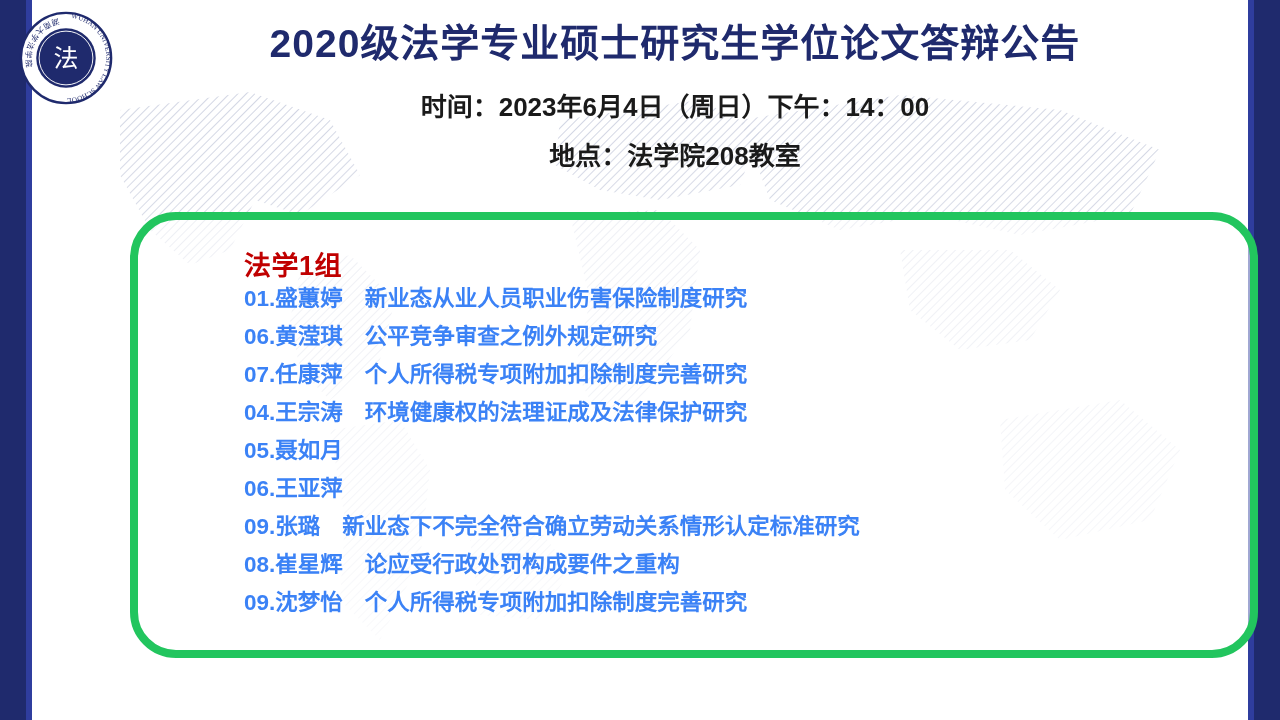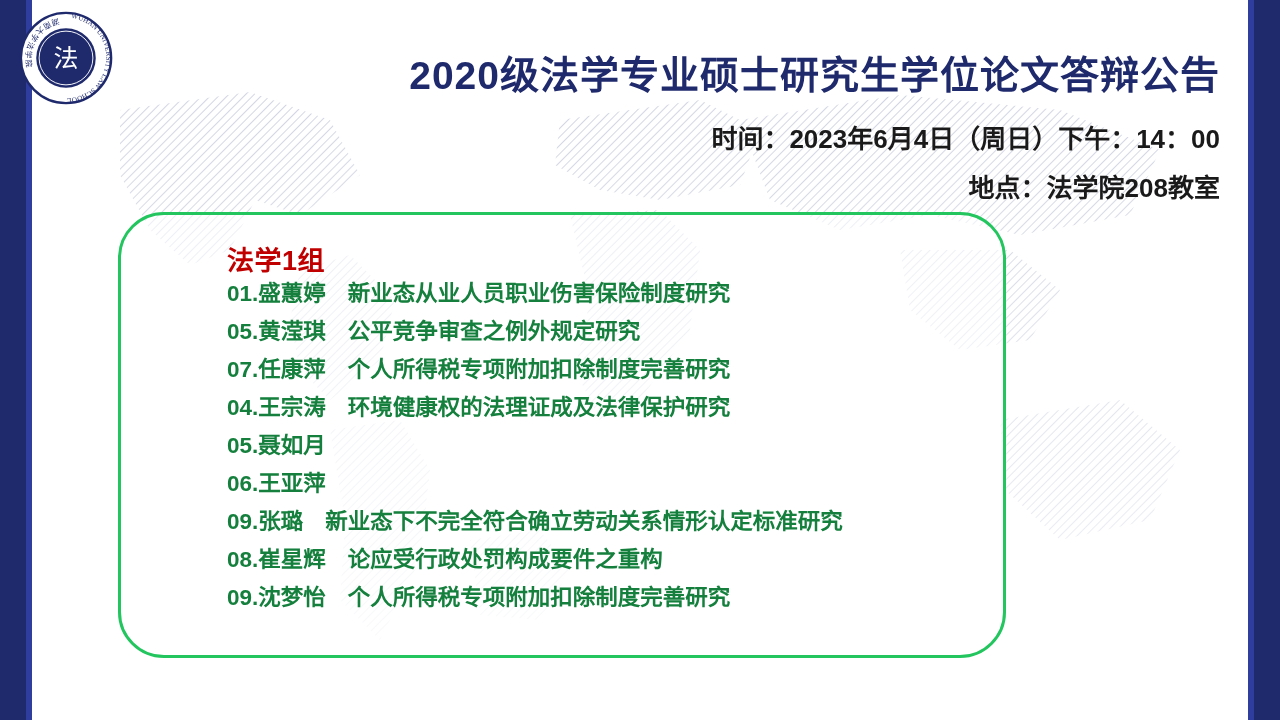--- a/index.html
+++ b/index.html
@@ -64,22 +64,21 @@
     width: 96px;
     height: 96px;
   }
 
   
   .header {
     position: absolute;
     left: 130px;
     right: 60px;
     top: 22px;
-    text-align: right;
-    margin-top: 32px;
+    text-align: center;
   }
   .title {
     font-size: 39px;
     font-weight: bold;
     color: #1f2a6d;
     letter-spacing: 1px;
     line-height: 1.15;
     margin: 0 0 16px 0;
     white-space: nowrap;
   }
@@ -87,25 +86,25 @@
     font-size: 26px;
     font-weight: bold;
     color: #1a1a1a;
     line-height: 1.9;
     margin: 0;
   }
 
   
   .panel {
     position: absolute;
-    left: 118px;
+    left: 130px;
     top: 212px;
-    width: 888px;
+    width: 1128px;
     height: 446px;
-    border: 3px solid #22c55e;
+    border: 8px solid #22c55e;
     border-radius: 46px;
     background: rgba(255,255,255,0.55);
     box-sizing: border-box;
   }
 
   .group-title {
     position: absolute;
     left: 106px;
     top: 24px;
     font-size: 27px;
@@ -118,21 +117,21 @@
     position: absolute;
     left: 106px;
     top: 68px;
     right: 40px;
   }
   .entry {
     display: flex;
     align-items: baseline;
     font-size: 22.5px;
     font-weight: bold;
-    color: #15803d;
+    color: #3b82f6;
     line-height: 1.0;
     margin-bottom: 15.5px;
     white-space: nowrap;
   }
   .entry .num-name {
     flex: 0 0 auto;
   }
   .entry .topic {
     flex: 0 0 auto;
     margin-left: 22px;
@@ -203,21 +202,21 @@
     <div class="group-title">法学1组</div>
 
     <div class="entries">
 
       <div class="entry">
         <span class="num-name">01.盛蕙婷</span>
         <span class="topic">新业态从业人员职业伤害保险制度研究</span>
       </div>
 
       <div class="entry">
-        <span class="num-name">05.黄滢琪</span>
+        <span class="num-name">06.黄滢琪</span>
         <span class="topic">公平竞争审查之例外规定研究</span>
       </div>
 
       <div class="entry">
         <span class="num-name">07.任康萍</span>
         <span class="topic">个人所得税专项附加扣除制度完善研究</span>
       </div>
 
       <div class="entry">
         <span class="num-name">04.王宗涛</span>

